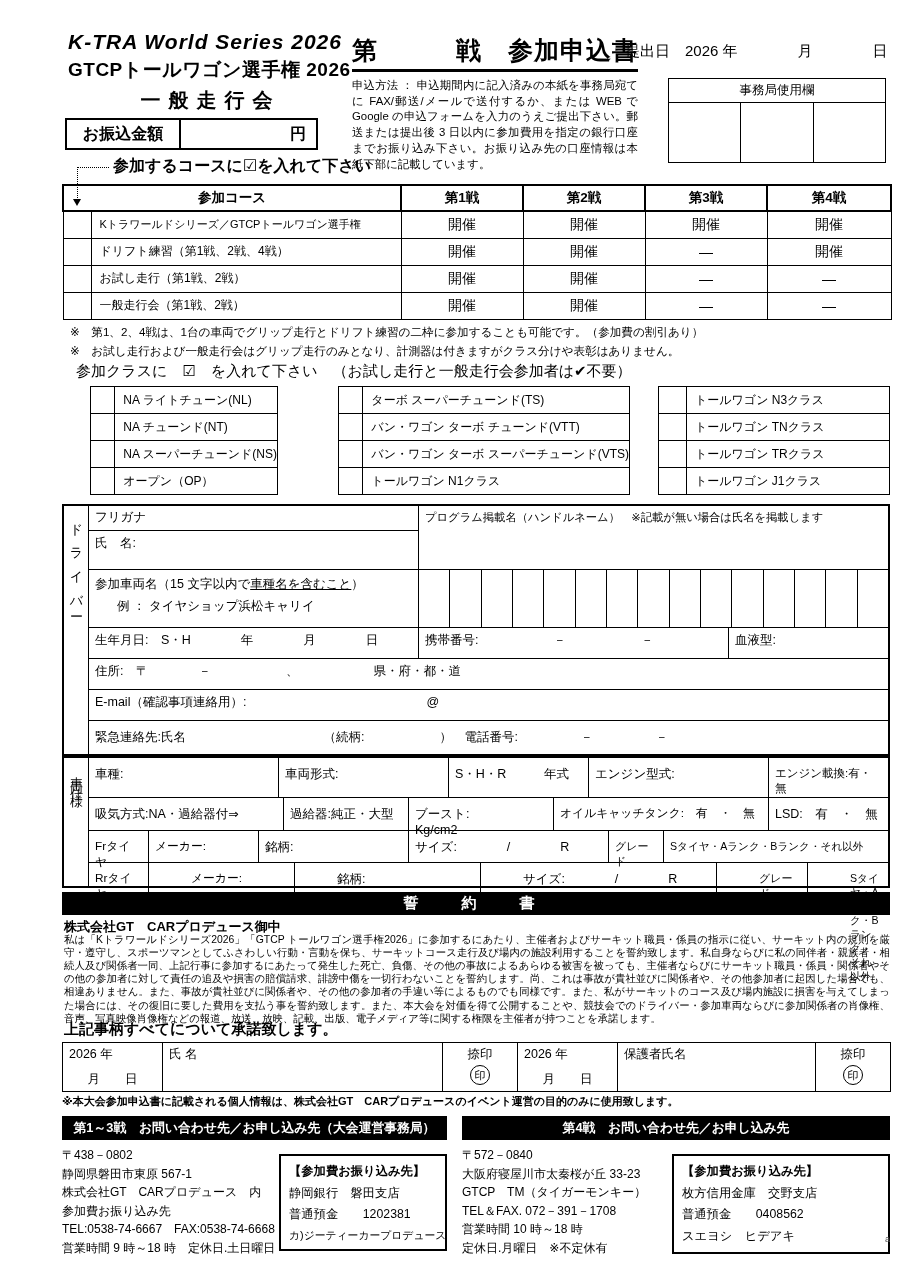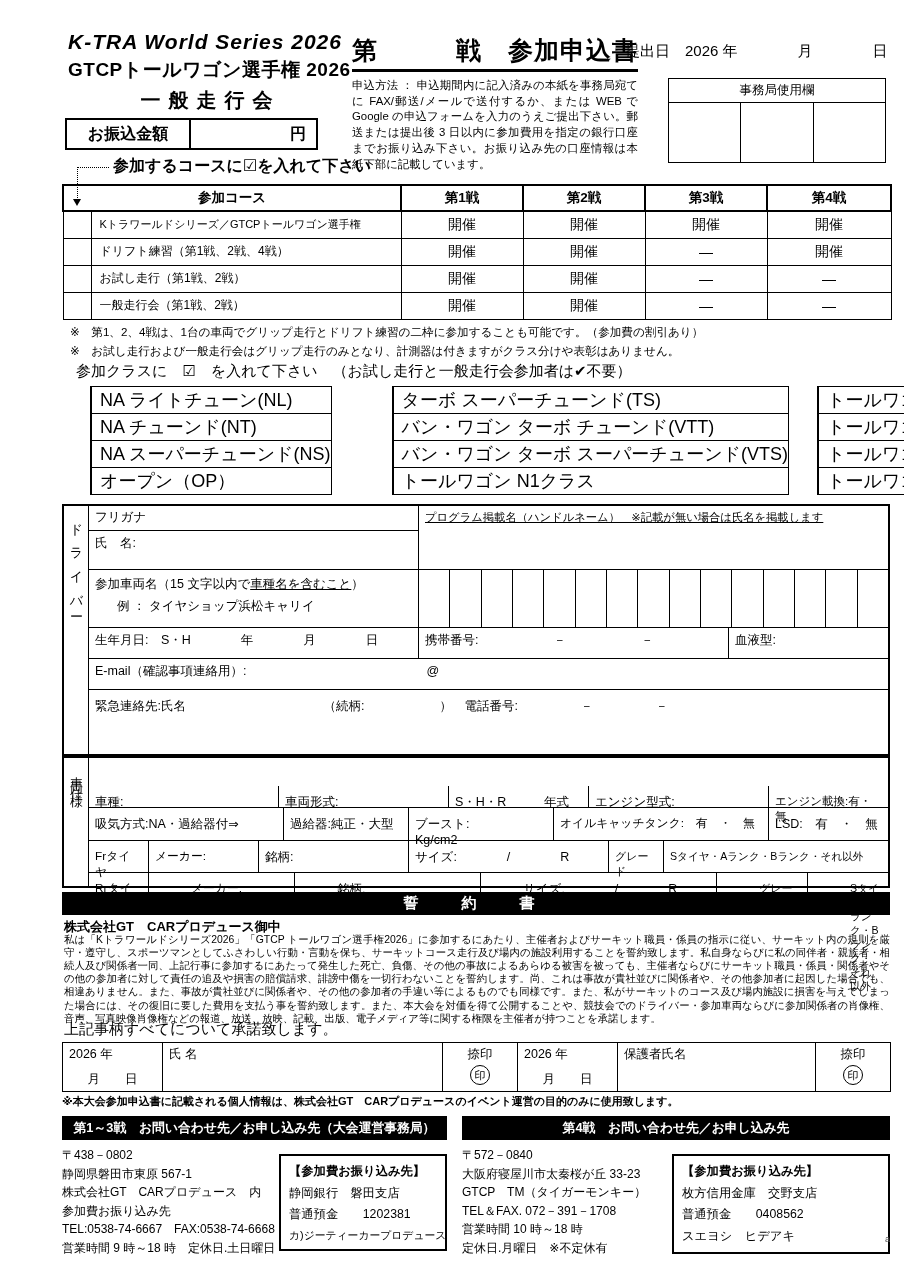--- a/index.html
+++ b/index.html
@@ -16,39 +16,39 @@
   .howto { font-size:11.4px; line-height:1.38; margin-top:6px; text-align:justify; }
   .submit-date { font-size:15px; white-space:nowrap; }
   .office-table { border-collapse:collapse; width:218px; }
   .office-table td { border:1px solid #000; }
   .office-head { text-align:center; font-size:12.5px; height:24px; }
   .office-cell { height:60px; width:33.3%; }
 
   
   .amount-table { border-collapse:collapse; width:253px; }
   .amount-table td { border:2px solid #000; height:30px; }
-  .amount-label { width:124px; text-align:center; font-size:16px; font-weight:bold; }
+  .amount-label { width:114px; text-align:center; font-size:16px; font-weight:bold; }
   .amount-value { text-align:right; font-size:16px; font-weight:bold; padding-right:10px; }
 
   
   .course-instr { font-size:16px; font-weight:bold; }
   .arrow-line { width:32px; height:33px; border-left:1.5px dotted #000; border-top:1.5px dotted #000; }
   .arrow-head { position:absolute; left:-5px; bottom:-6px; width:0; height:0; border-left:4px solid transparent; border-right:4px solid transparent; border-top:7px solid #000; }
   .course-table { border-collapse:collapse; width:828px; table-layout:fixed; }
   .course-table td, .course-table th { border:1px solid #000; }
   .course-table .outer { border:2px solid #000; }
   .course-table th { font-size:13.5px; font-weight:bold; height:26px; }
   .course-table td { height:27px; font-size:14px; text-align:center; }
   .course-name { text-align:left !important; padding-left:8px; font-size:12px !important; }
   .note-line { font-size:11.6px; line-height:1.6; }
 
   
   .class-instr { font-size:15px; font-weight:normal; }
   .class-table { border-collapse:collapse; }
-  .class-table td { border:1.5px solid #000; height:27px; font-size:18px; }
+  .class-table td { border:1.5px solid #000; height:27px; font-size:12px; }
   .class-cb { width:28px; }
   .class-lbl { padding-left:8px; white-space:nowrap; }
 
   
   .block { border:2px solid #000; display:flex; background:#fff; }
   .side-label { width:25px; border-right:1.5px solid #000; display:flex; align-items:flex-start; justify-content:center; padding-top:8px; }
   .side-label span { writing-mode:vertical-rl; text-orientation:upright; font-size:13px; letter-spacing:9px; }
   .rows { flex:1; display:flex; flex-direction:column; }
   .frow { display:flex; border-bottom:1px solid #000; }
   .frow:last-child { border-bottom:none; }
@@ -59,21 +59,21 @@
 
   .cgrid { flex:1; display:flex; }
   .cgrid-cell { flex:1; border-right:1px solid #000; }
   .cgrid-cell:last-child { border-right:none; }
 
   
   .banner { background:#000; color:#fff; font-weight:bold; text-align:center; display:flex; align-items:center; justify-content:center; }
   .pledge-banner { height:23px; font-size:15px; letter-spacing:14px; }
   .pledge-addr { font-size:13px; font-weight:bold; }
   .pledge-body { font-size:10.4px; line-height:1.26; text-align:justify; }
-  .pledge-accept { font-size:15px; font-weight:normal; }
+  .pledge-accept { font-size:15px; font-weight:bold; }
 
   
   .sig-table { border-collapse:collapse; width:828px; table-layout:fixed; }
   .sig-table td { border:1.5px solid #000; height:46px; font-size:12.5px; vertical-align:top; padding:3px 6px; }
   .sig-date div:last-child { text-align:center; margin-top:8px; }
   .seal-cell { text-align:center; }
   .seal-circle { display:inline-block; width:20px; height:20px; border:1.3px solid #000; border-radius:50%; font-size:11px; line-height:18px; margin-top:2px; }
   .privacy { font-size:11px; font-weight:bold; }
 
   
@@ -254,21 +254,21 @@
   <div class="abs block" style="left:62px; top:504px; width:828px; height:252px;">
     <div class="side-label">
         <span>ドライバー</span>
       </div>
     <div class="rows">
       <div class="frow" style="height:64px;">
         <div style="width:330px; border-right:1px solid #000; display:flex; flex-direction:column;">
           <div class="fcell" style="border-right:none; border-bottom:1px solid #000; height:25px; padding-top:3px;"><span class="lbl">フリガナ</span></div>
           <div class="fcell" style="border-right:none; flex:1;"><span class="lbl">氏　名:</span></div>
         </div>
-        <div class="fcell" style="flex:1;text-decoration:underline;"><span class="small-note">プログラム掲載名（ハンドルネーム）　※記載が無い場合は氏名を掲載します</span></div>
+        <div class="fcell" style="flex:1;"><span class="small-note">プログラム掲載名（ハンドルネーム）　※記載が無い場合は氏名を掲載します</span></div>
       </div>
       <div class="frow" style="height:58px;">
         <div class="fcell" style="width:330px; padding-top:6px;">
           <div class="lbl" style="white-space:nowrap;"><span>参加車両名（15 文字以内で</span><span style="text-decoration:underline;">車種名を含むこと</span><span>）</span></div>
           <div class="lbl" style="margin-top:5px; padding-left:22px;">例 ： タイヤショップ浜松キャリイ</div>
         </div>
         <div class="cgrid">
           <div class="cgrid-cell"></div>
             <div class="cgrid-cell"></div>
             <div class="cgrid-cell"></div>
@@ -285,34 +285,37 @@
             <div class="cgrid-cell"></div>
             <div class="cgrid-cell"></div>
         </div>
       </div>
       <div class="frow" style="height:31px;">
         <div class="fcell" style="width:330px;">生年月日:　S・H　　　　年　　　　月　　　　日</div>
         <div class="fcell" style="width:310px;">携帯番号:　　　　　　－　　　　　　－</div>
         <div class="fcell" style="flex:1;">血液型:</div>
       </div>
       <div class="frow" style="height:31px;">
+        <div class="fcell" style="flex:1;">住所:　〒　　　　－　　　　　　、　　　　　　県・府・都・道</div>
+      </div>
+      <div class="frow" style="height:31px;">
         <div class="fcell" style="flex:1;"><span>E-mail（確認事項連絡用）:</span><span style="margin-left:180px;">@</span></div>
       </div>
       <div class="frow" style="height:33px;">
         <div class="fcell" style="flex:1; padding-top:8px;">緊急連絡先:氏名　　　　　　　　　　　（続柄:　　　　　　）　電話番号:　　　　　－　　　　　－</div>
       </div>
     </div>
   </div>
 
   <div class="abs block" style="left:62px; top:756px; width:828px; height:132px;">
     <div class="side-label">
         <span style="letter-spacing:6px;">車両仕様</span>
       </div>
     <div class="rows">
-      <div class="frow" style="height:22px;margin-top:28px;">
+      <div class="frow" style="height:40px;">
         <div class="fcell" style="width:190px; padding-top:8px;">車種:</div>
         <div class="fcell" style="width:170px; padding-top:8px;">車両形式:</div>
         <div class="fcell" style="width:140px; padding-top:8px;">S・H・R　　　年式</div>
         <div class="fcell" style="width:180px; padding-top:8px;">エンジン型式:</div>
         <div class="fcell" style="flex:1; padding-top:8px; font-size:11.5px;">エンジン載換:有・無</div>
       </div>
       <div class="frow" style="height:33px;">
         <div class="fcell" style="width:195px; padding-top:8px;">吸気方式:NA・過給器付⇒</div>
         <div class="fcell" style="width:125px; padding-top:8px;">過給器:純正・大型</div>
         <div class="fcell" style="width:145px; padding-top:8px;">ブースト:　　　　Kg/cm2</div>

